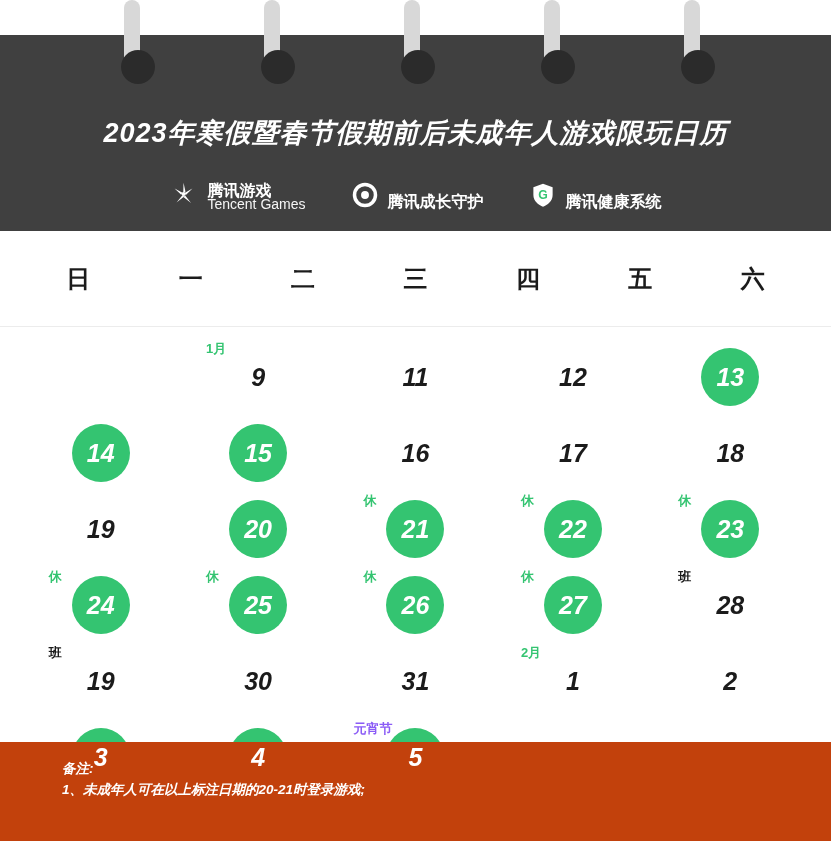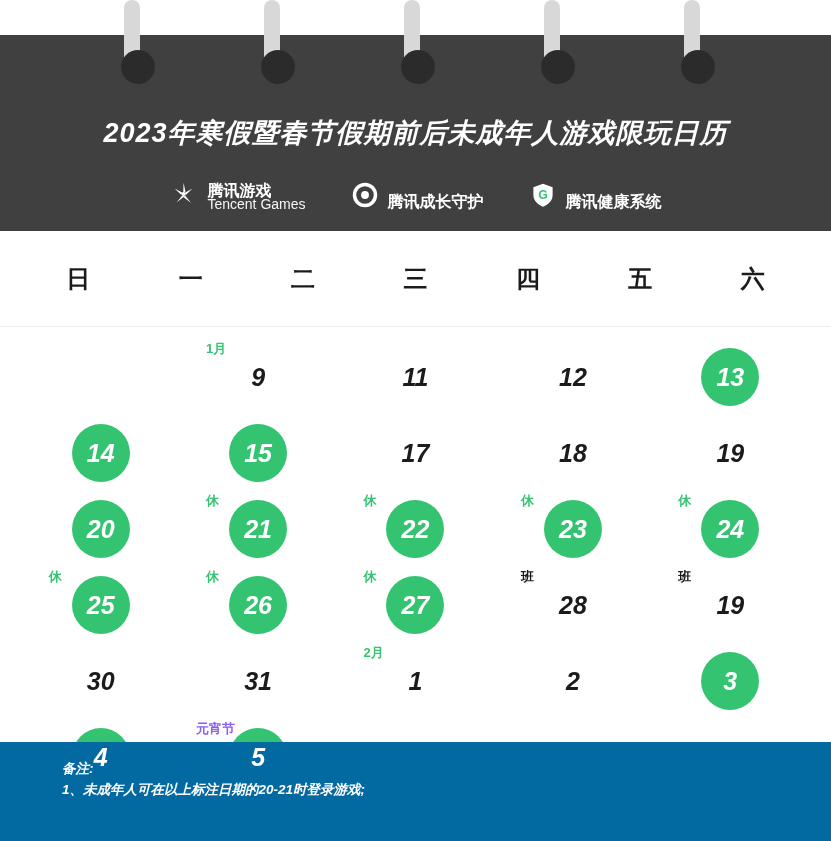--- a/index.html
+++ b/index.html
@@ -194,21 +194,21 @@
     transform: translateX(-62px);
   }
 
   
   .footer {
     position: absolute;
     left: 0;
     top: 742px;
     width: 831px;
     height: 99px;
-    background: #0369a1;
+    background: #c2410c;
     color: #ffffff;
     box-sizing: border-box;
     padding: 16px 0 0 62px;
   }
   .footer div {
     font-size: 13.5px;
     font-weight: bold;
     font-style: italic;
     line-height: 21px;
   }
@@ -317,20 +317,23 @@
       </div>
       <div class="cell limited">
         <div class="disc"></div>
         <div class="daynum">14</div>
       </div>
       <div class="cell limited">
         <div class="disc"></div>
         <div class="daynum">15</div>
       </div>
       <div class="cell">
+        <div class="daynum">16</div>
+      </div>
+      <div class="cell">
         <div class="daynum">17</div>
       </div>
       <div class="cell">
         <div class="daynum">18</div>
       </div>
       <div class="cell">
         <div class="daynum">19</div>
       </div>
       <div class="cell limited">
         <div class="disc"></div>

